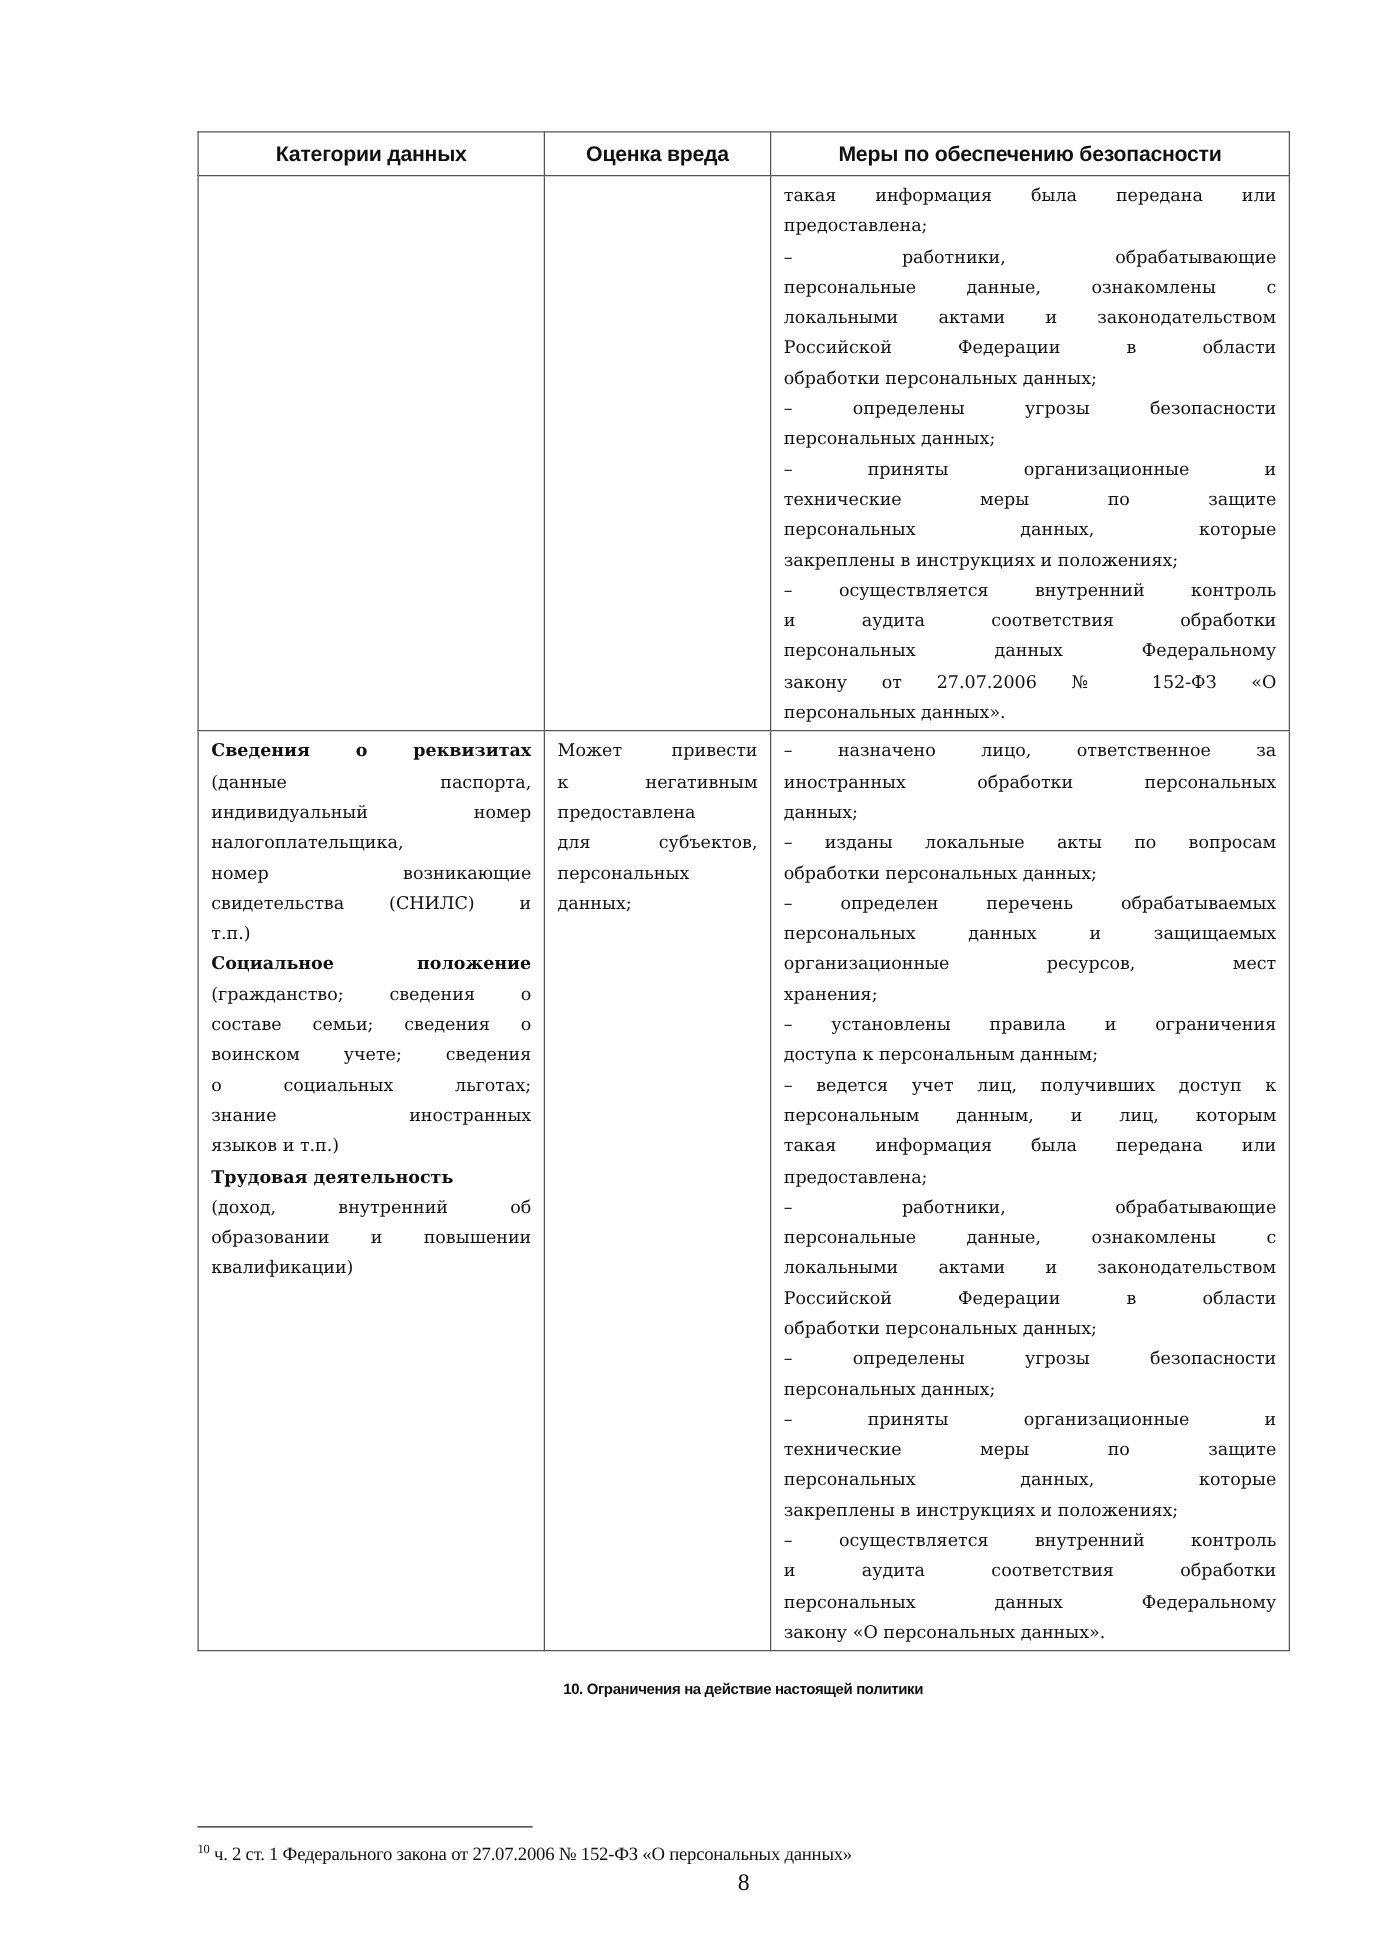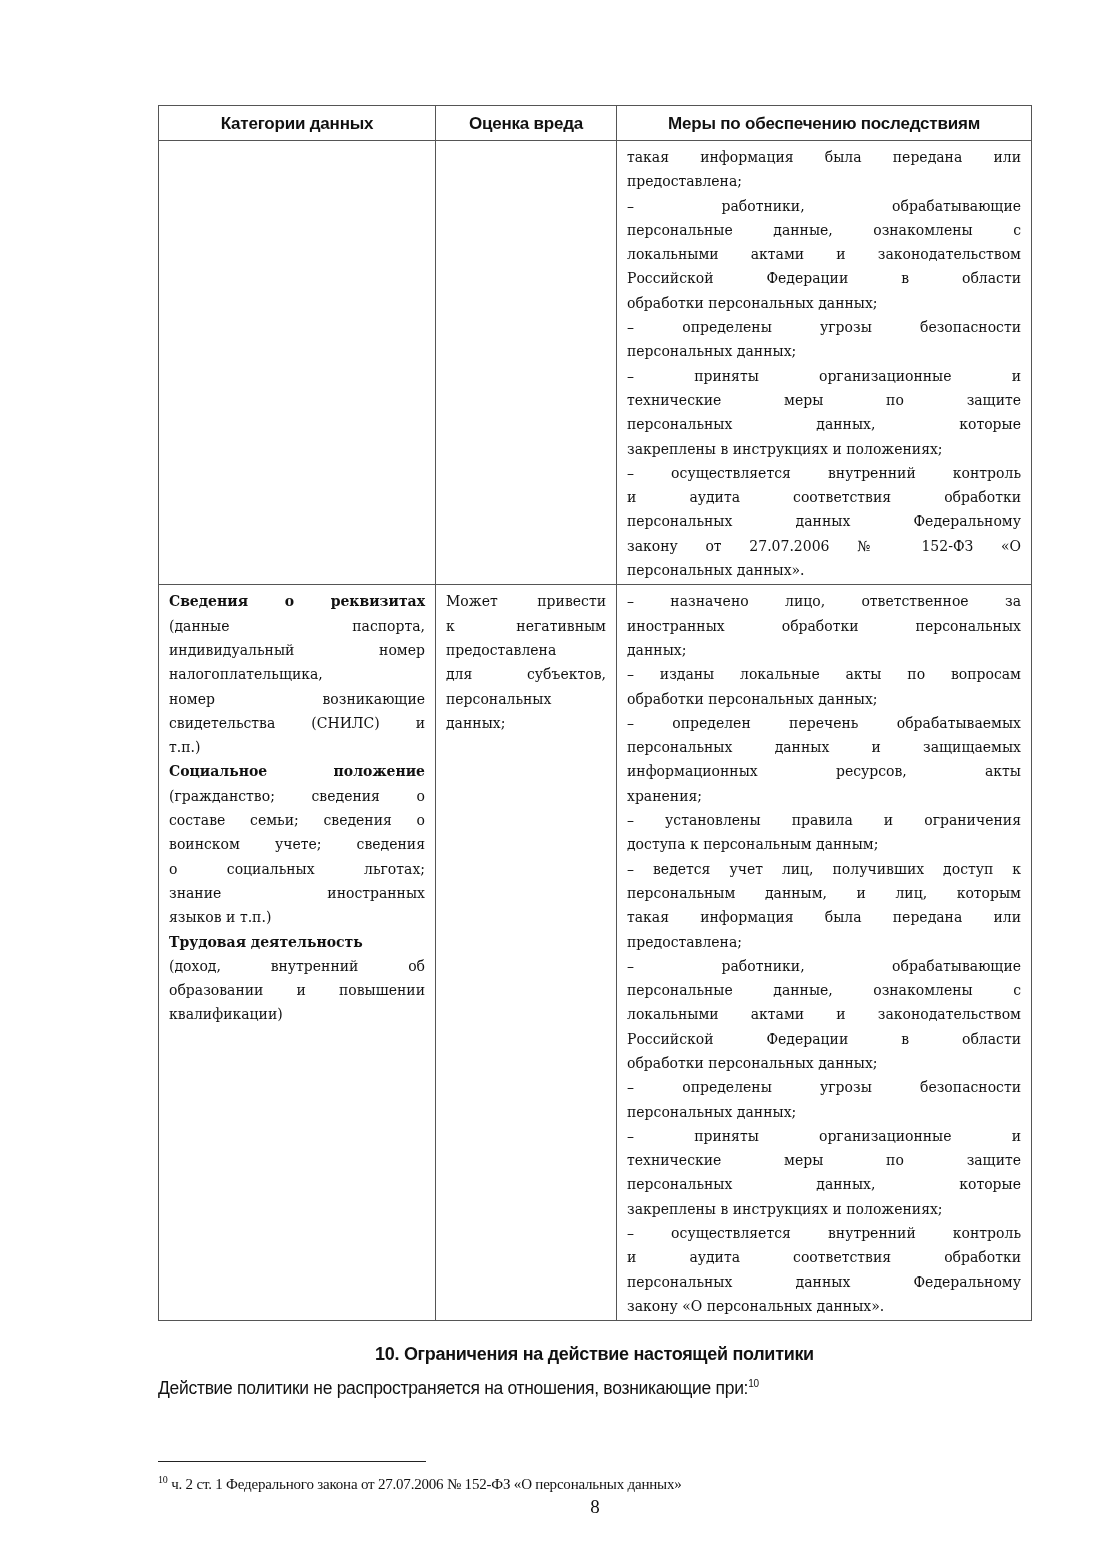--- a/index.html
+++ b/index.html
@@ -23,21 +23,21 @@
       text-align: center; font-size: 17px; padding: 7px 4px 5px 4px; line-height: 22px;
       letter-spacing: -0.2px;
     }
     col.c1 { width: 277px; } col.c2 { width: 181px; } col.c3 { width: 415px; }
     .line { display: block; text-align: justify; text-align-last: justify; }
     .line.last { text-align-last: left; }
     b { font-weight: bold; }
     .heading {
       position: absolute; left: 158px; width: 873px; top: 1344px;
       text-align: center; font-family: "Liberation Sans", sans-serif;
-      font-weight: bold; font-size: 18px; letter-spacing: -0.3px;
+      font-weight: bold; font-size: 12px; letter-spacing: -0.3px;
     }
     .para {
       position: absolute; left: 158px; top: 1378px;
       font-family: "Liberation Sans", sans-serif; font-size: 17.5px; letter-spacing: -0.3px;
     }
     .para sup, .footnote sup { font-size: 10px; vertical-align: super; }
     .fn-rule { position: absolute; left: 158px; top: 1461px; width: 268px; height: 0; border-top: 1.3px solid #222; }
     .footnote {
       position: absolute; left: 158px; top: 1474px;
       font-family: "Liberation Serif", serif; font-size: 15px; letter-spacing: -0.2px;
@@ -54,21 +54,21 @@
   <table class="main">
     <colgroup>
         <col class="c1">
         <col class="c2">
         <col class="c3">
       </colgroup>
     <thead>
       <tr>
         <th>Категории данных</th>
         <th>Оценка вреда</th>
-        <th>Меры по обеспечению последствиям</th>
+        <th>Меры по обеспечению безопасности</th>
       </tr>
     </thead>
     <tbody>
       <tr>
         <td></td>
         <td></td>
         <td>
             <span class="line">такая информация была передана или</span>
             <span class="line last">предоставлена;</span>
             <span class="line">– работники, обрабатывающие</span>
@@ -125,21 +125,21 @@
             <span class="line last">данных;</span>
           </td>
         <td>
             <span class="line">– назначено лицо, ответственное за</span>
             <span class="line">иностранных обработки персональных</span>
             <span class="line last">данных;</span>
             <span class="line">– изданы локальные акты по вопросам</span>
             <span class="line last">обработки персональных данных;</span>
             <span class="line">– определен перечень обрабатываемых</span>
             <span class="line">персональных данных и защищаемых</span>
-            <span class="line">информационных ресурсов, акты</span>
+            <span class="line">организационные ресурсов, мест</span>
             <span class="line last">хранения;</span>
             <span class="line">– установлены правила и ограничения</span>
             <span class="line last">доступа к персональным данным;</span>
             <span class="line">– ведется учет лиц, получивших доступ к</span>
             <span class="line">персональным данным, и лиц, которым</span>
             <span class="line">такая информация была передана или</span>
             <span class="line last">предоставлена;</span>
             <span class="line">– работники, обрабатывающие</span>
             <span class="line">персональные данные, ознакомлены с</span>
             <span class="line">локальными актами и законодательством</span>
@@ -154,18 +154,17 @@
             <span class="line">– осуществляется внутренний контроль</span>
             <span class="line">и аудита соответствия обработки</span>
             <span class="line">персональных данных Федеральному</span>
             <span class="line last">закону «О персональных данных».</span>
           </td>
       </tr>
     </tbody>
   </table>
 
   <div class="heading">10. Ограничения на действие настоящей политики</div>
-  <div class="para"><span>Действие политики не распространяется на отношения, возникающие при:</span><sup>10</sup></div>
 
   <div class="fn-rule"></div>
   <div class="footnote"><sup>10</sup><span> ч. 2 ст. 1 Федерального закона от 27.07.2006 № 152-ФЗ «О персональных данных»</span></div>
   <div class="pagenum">8</div>
 </div>
 
 </body></html>

